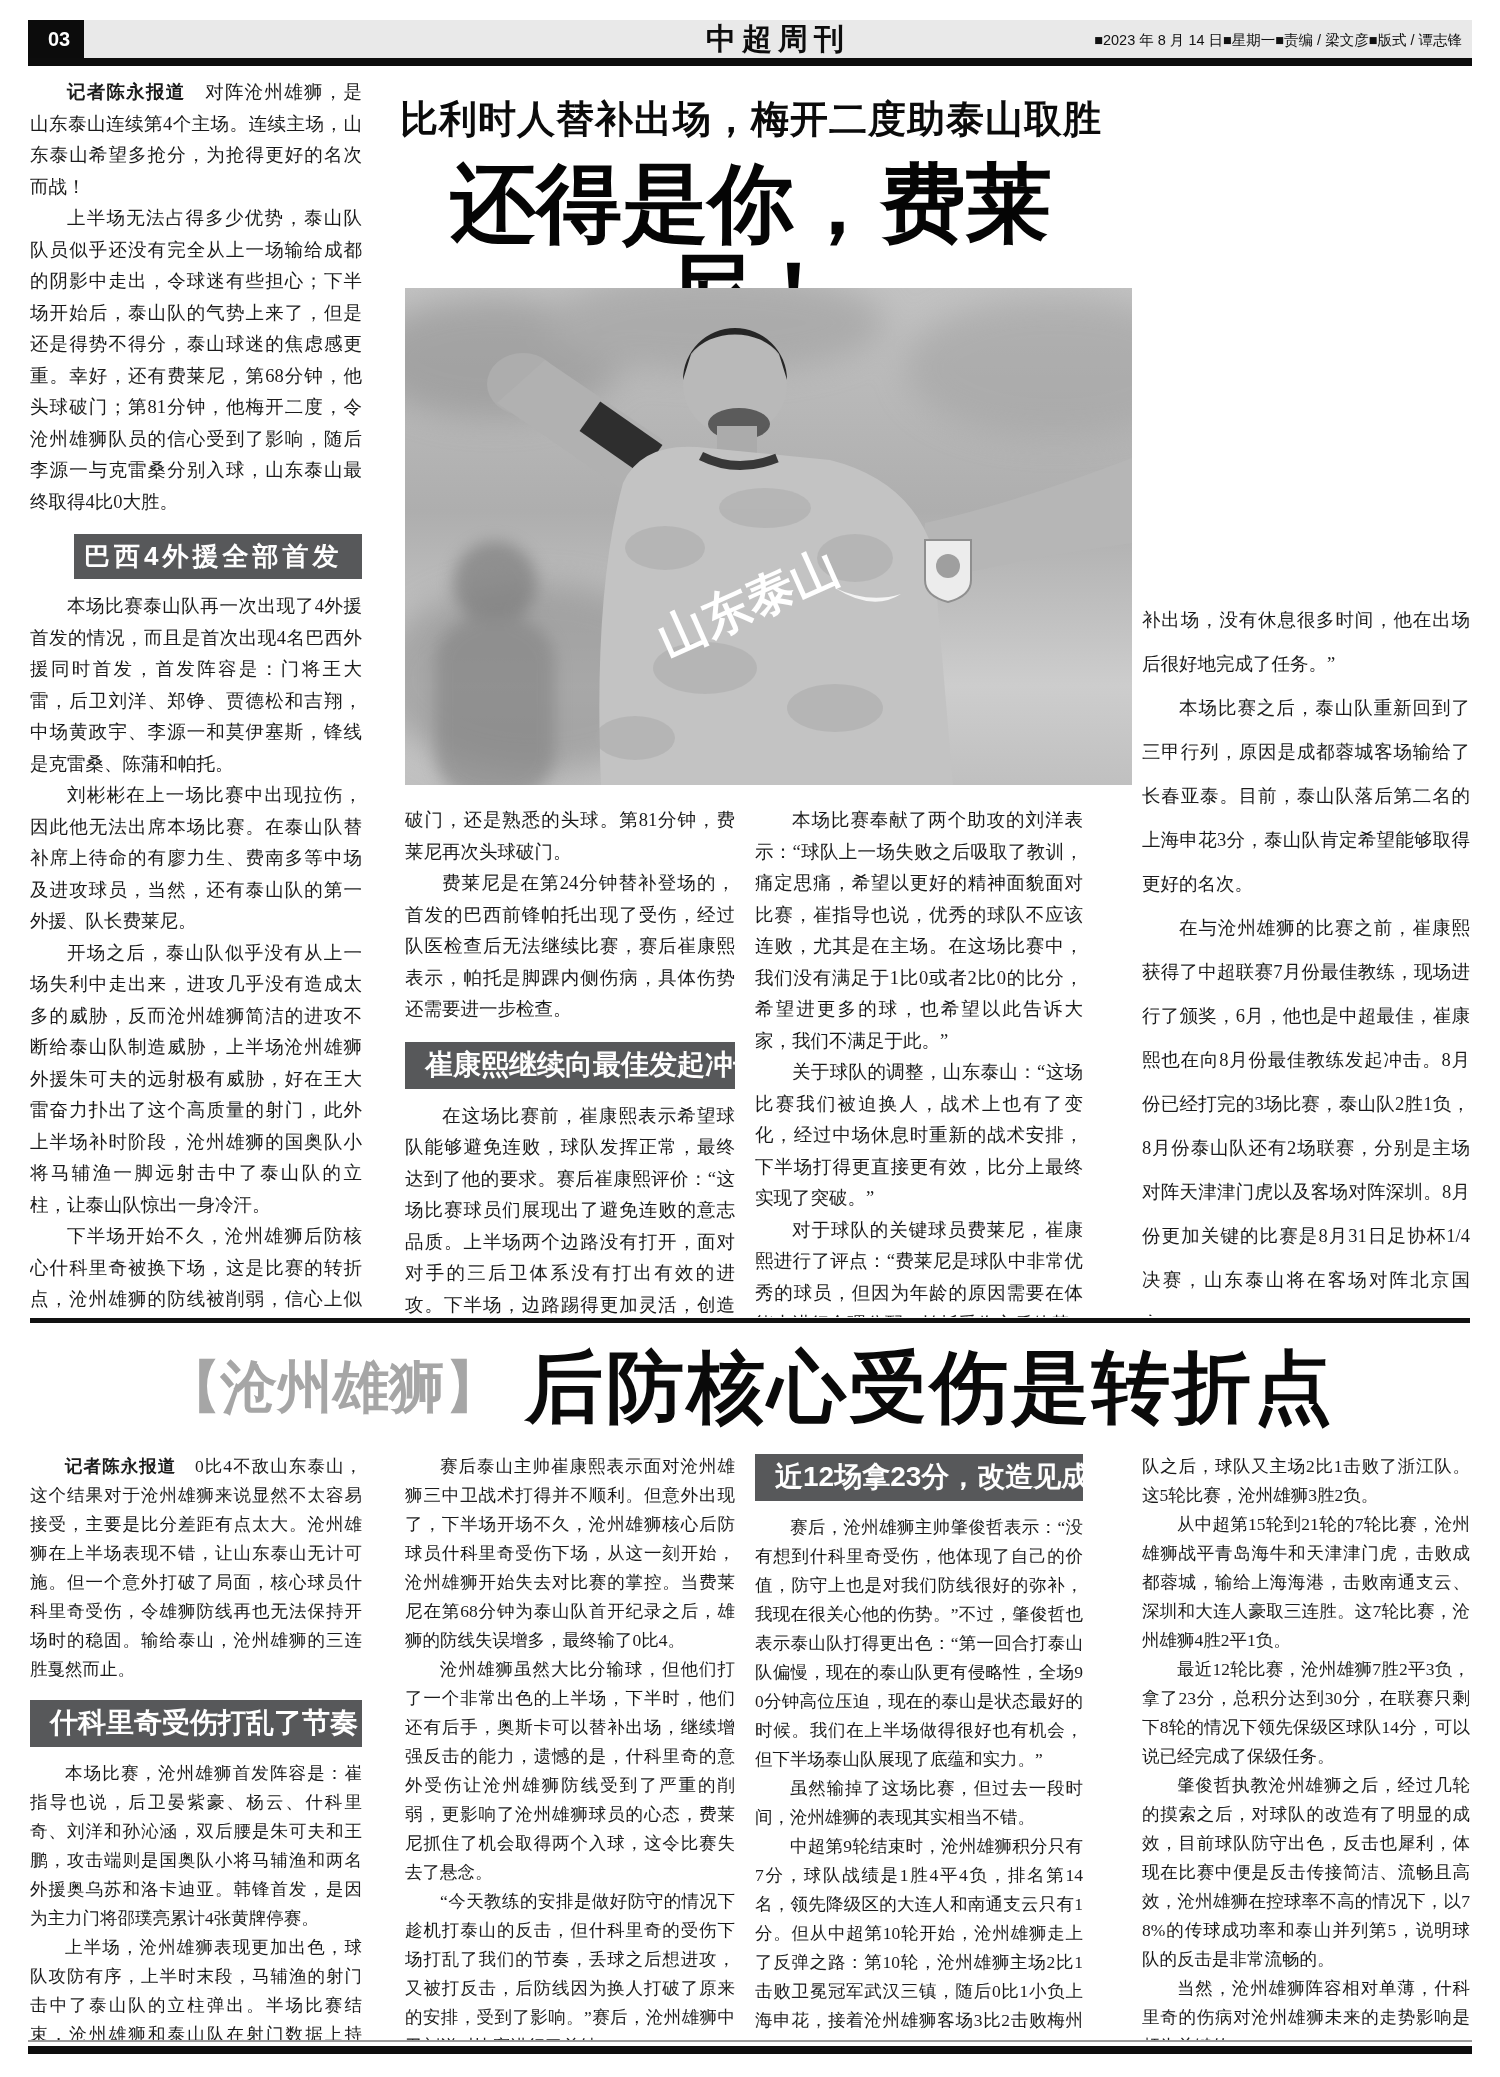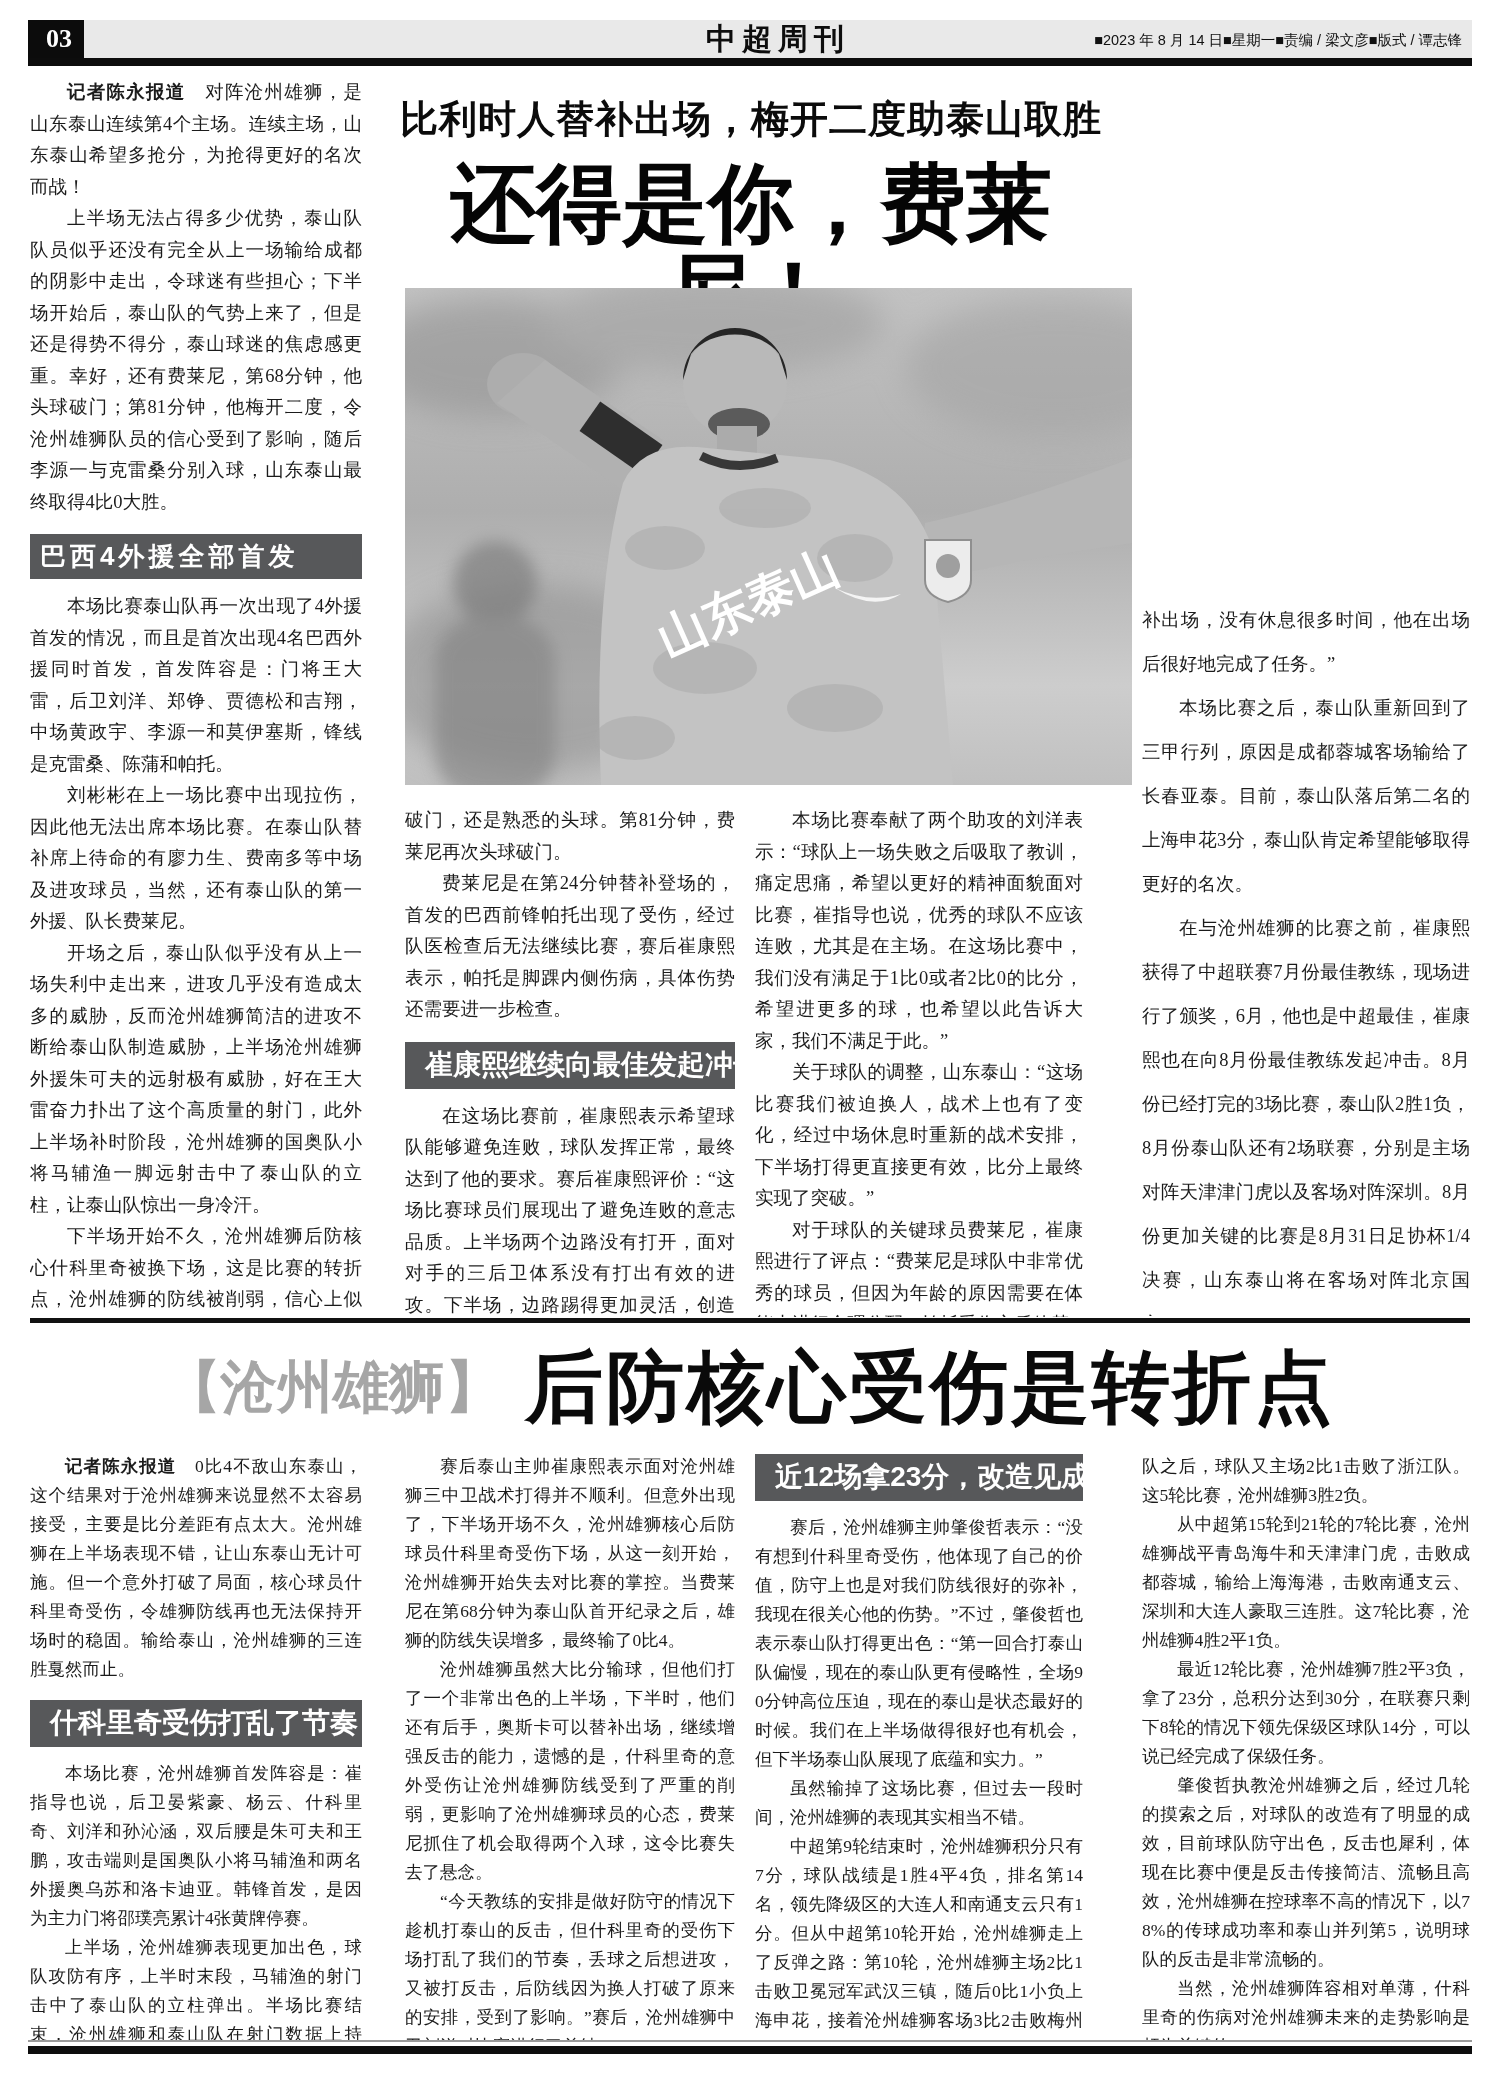--- a/index.html
+++ b/index.html
@@ -1,20 +1,20 @@
 <!DOCTYPE html>
 <html><head>
 <meta charset="utf-8">
 <style>
   html,body{margin:0;padding:0;background:#ffffff;}
   #page{position:relative;width:1500px;height:2077px;background:#fff;overflow:hidden;
         font-family:"Liberation Serif","DejaVu Serif",serif;color:#1b1b1b;}
   
   .pagenum{position:absolute;left:28px;top:20px;width:62px;height:38px;background:#0c0c0c;
-           color:#fff;font-family:Liberation Serif, serif;font-weight:bold;font-size:26px;
+           color:#fff;font-family:Liberation Sans, sans-serif;font-weight:bold;font-size:20px;
            display:flex;align-items:center;justify-content:center;}
   .graybar{position:absolute;left:84px;top:20px;width:1388px;height:38px;background:#e9e9e9;}
   .section-title{position:absolute;left:0;right:0;top:0;height:42px;text-align:center;
            font-family:"Liberation Sans",sans-serif;font-weight:bold;font-size:30px;
            letter-spacing:6px;line-height:38px;color:#0d0d0d;}
   .dateline{position:absolute;right:10px;top:0;height:38px;line-height:40px;
            font-family:"Liberation Sans",sans-serif;font-size:14.5px;color:#111;}
   .topbar{position:absolute;left:28px;top:58px;width:1444px;height:8px;background:#0d0d0d;}
   
   .mid-rule{position:absolute;left:30px;top:1318px;width:1440px;height:5px;background:#111;}
@@ -24,21 +24,21 @@
   .col{position:absolute;text-align:justify;word-break:break-all;}
   .col p{margin:0;text-indent:2em;}
   .col p.cont{text-indent:0;}
   .top-text{font-size:18.5px;line-height:31.5px;}
   .bot-text{font-size:17.5px;line-height:29px;}
   .lead{font-family:"Liberation Sans",sans-serif;font-weight:bold;margin-top:24px;}
   .subhead{display:block;background:#57585a;color:#ffffff;box-sizing:border-box;width:100%;
            font-family:"Liberation Sans",sans-serif;font-weight:bold;font-size:26px;
            line-height:1;padding:9px 10px 10px;margin:16px 0 12px;white-space:nowrap;
            overflow:hidden;text-indent:0;}
-  .subhead.wide{letter-spacing:4px;}
+  .subhead.wide{letter-spacing:4px;margin-left:44px;}
   .subhead.small{font-size:28px;padding-left:20px;}
   
   .hl-zone{position:absolute;left:370px;top:84px;width:762px;text-align:center;}
   .kicker{font-family:"Liberation Sans",sans-serif;font-weight:900;font-size:38px;
           letter-spacing:1px;color:#0b0b0b;margin:10px 0 14px;}
   .main-hl{font-family:"Liberation Serif","DejaVu Serif",serif;font-weight:900;font-size:86px;
           letter-spacing:0px;color:#050505;line-height:1.05;}
   .hl2-zone{position:absolute;left:30px;top:1332px;width:1440px;height:112px;
           display:flex;align-items:center;justify-content:center;gap:24px;}
   .hl2-bracket{font-family:"Liberation Sans",sans-serif;font-weight:900;font-size:56px;color:#a6a6a6;}

